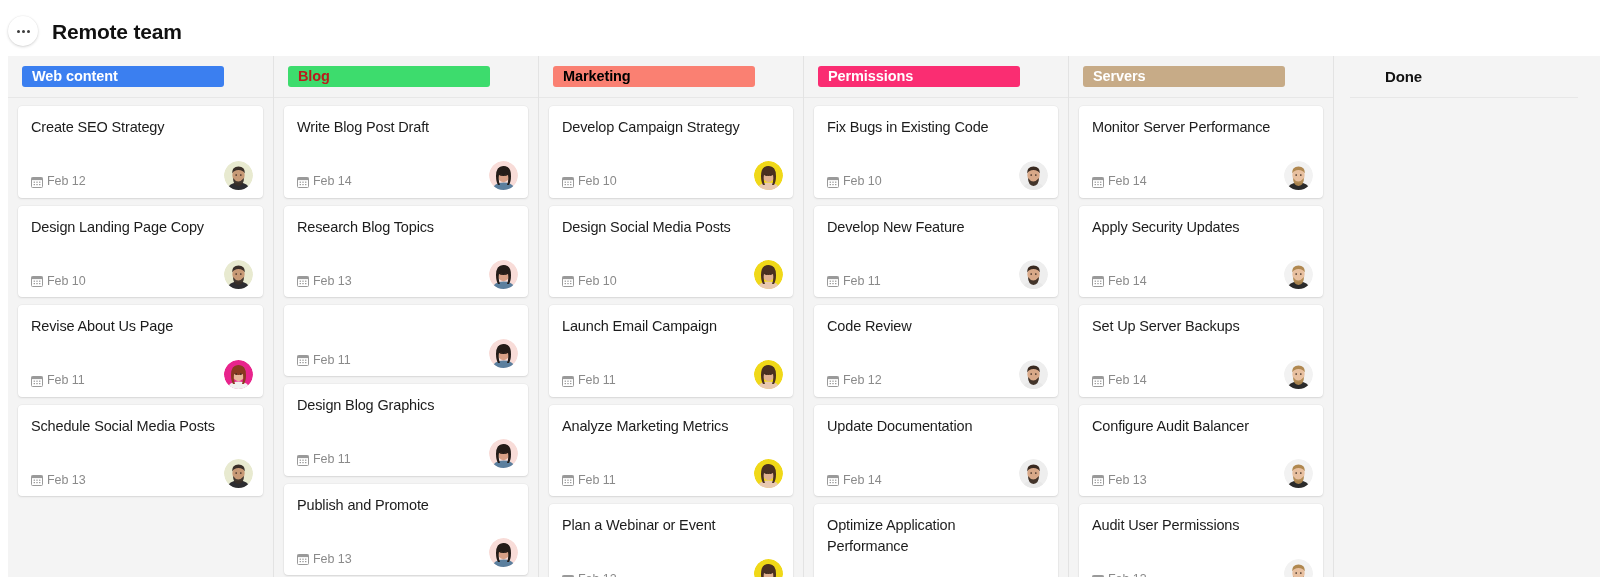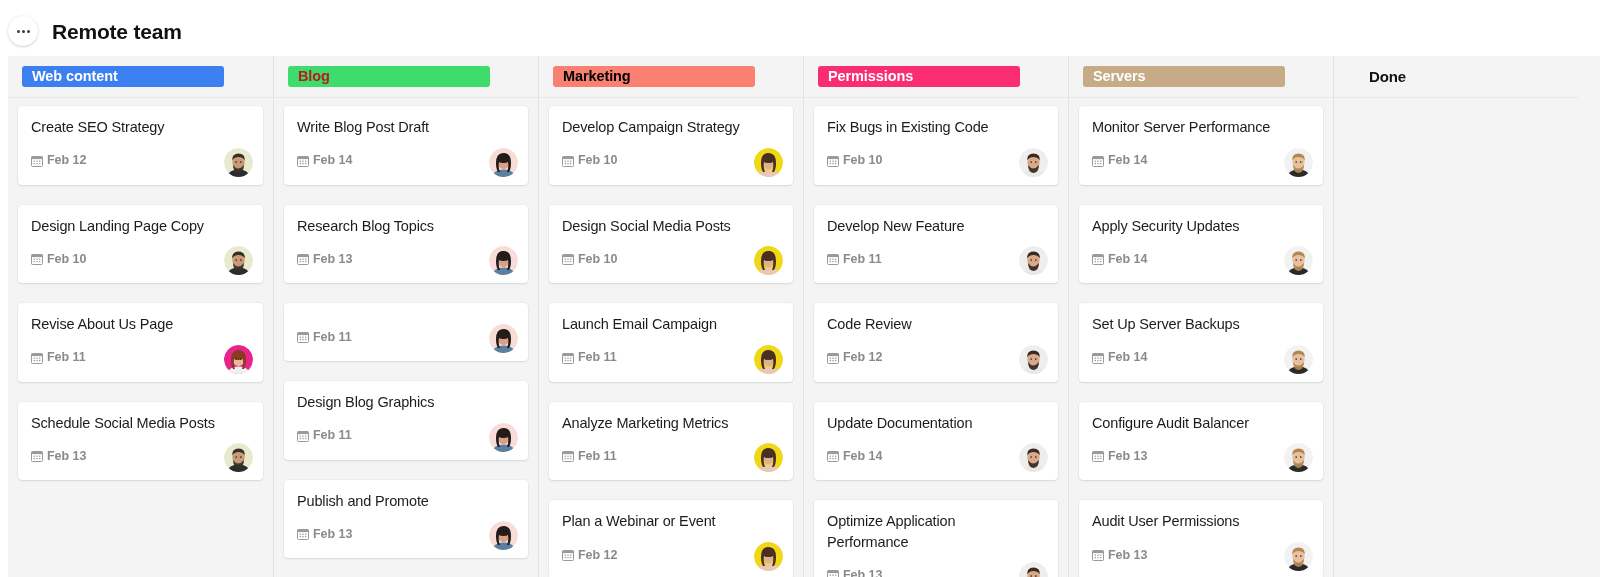--- a/index.html
+++ b/index.html
@@ -108,21 +108,21 @@
     font-weight: bold;
     color: #111111;
     padding-left: 21px;
     letter-spacing: -0.1px;
   }
 
   .col-body {
     padding: 8px 10px 0 10px;
     display: flex;
     flex-direction: column;
-    gap: 20px;
+    gap: 8px;
     height: calc(100% - 42px);
   }
 
   
   .card {
     background: #ffffff;
     border-radius: 4px;
     box-shadow: 0 1px 2px rgba(0,0,0,0.10), 0 0 0 0.5px rgba(0,0,0,0.05);
     padding: 11px 12px 10px 13px;
     position: relative;
@@ -133,25 +133,24 @@
   .card-title {
     font-size: 14.5px;
     color: #1c1c1c;
     line-height: 1.42;
     letter-spacing: -0.15px;
     padding-right: 34px;
     word-wrap: break-word;
   }
 
   .card-foot {
-    margin-top: 9px;
+    margin-top: 22px;
     display: flex;
-    align-items: center;
+    align-items: flex-end;
     min-height: 28px;
-    font-weight: bold;
   }
 
   .cal-icon {
     width: 12px;
     height: 12px;
     margin-right: 4px;
     flex: 0 0 auto;
     display: block;
   }
 
@@ -936,21 +935,21 @@
     <path d="M8 12.5 q0 -7 6.5 -7 q6.5 0 6.5 7 q-2 -3.5 -6.5 -3.5 q-4.5 0 -6.5 3.5 z" fill="#b08850"></path>
 
     <path d="M9 17 q5 7 11 0 q0 7 -5.5 8 q-5.5 -1 -5.5 -8 z" fill="#b08850" opacity="0.95"></path>
     <circle cx="12.2" cy="14" r="0.85" fill="#3a2a22"></circle>
     <circle cx="16.8" cy="14" r="0.85" fill="#3a2a22"></circle>
   </svg>
             </div>
           </div>
         </div>
       </div>
-      <div class="column" style="width: 245px;">
+      <div class="column" style="width: 245px; padding-left: 16px;">
         <div class="col-header">
           <span class="col-plain" style="color: rgb(17, 17, 17);">Done</span>
         </div>
         <div class="col-body"></div>
       </div>
     </div>
 
 </div>
 
 </body></html>

